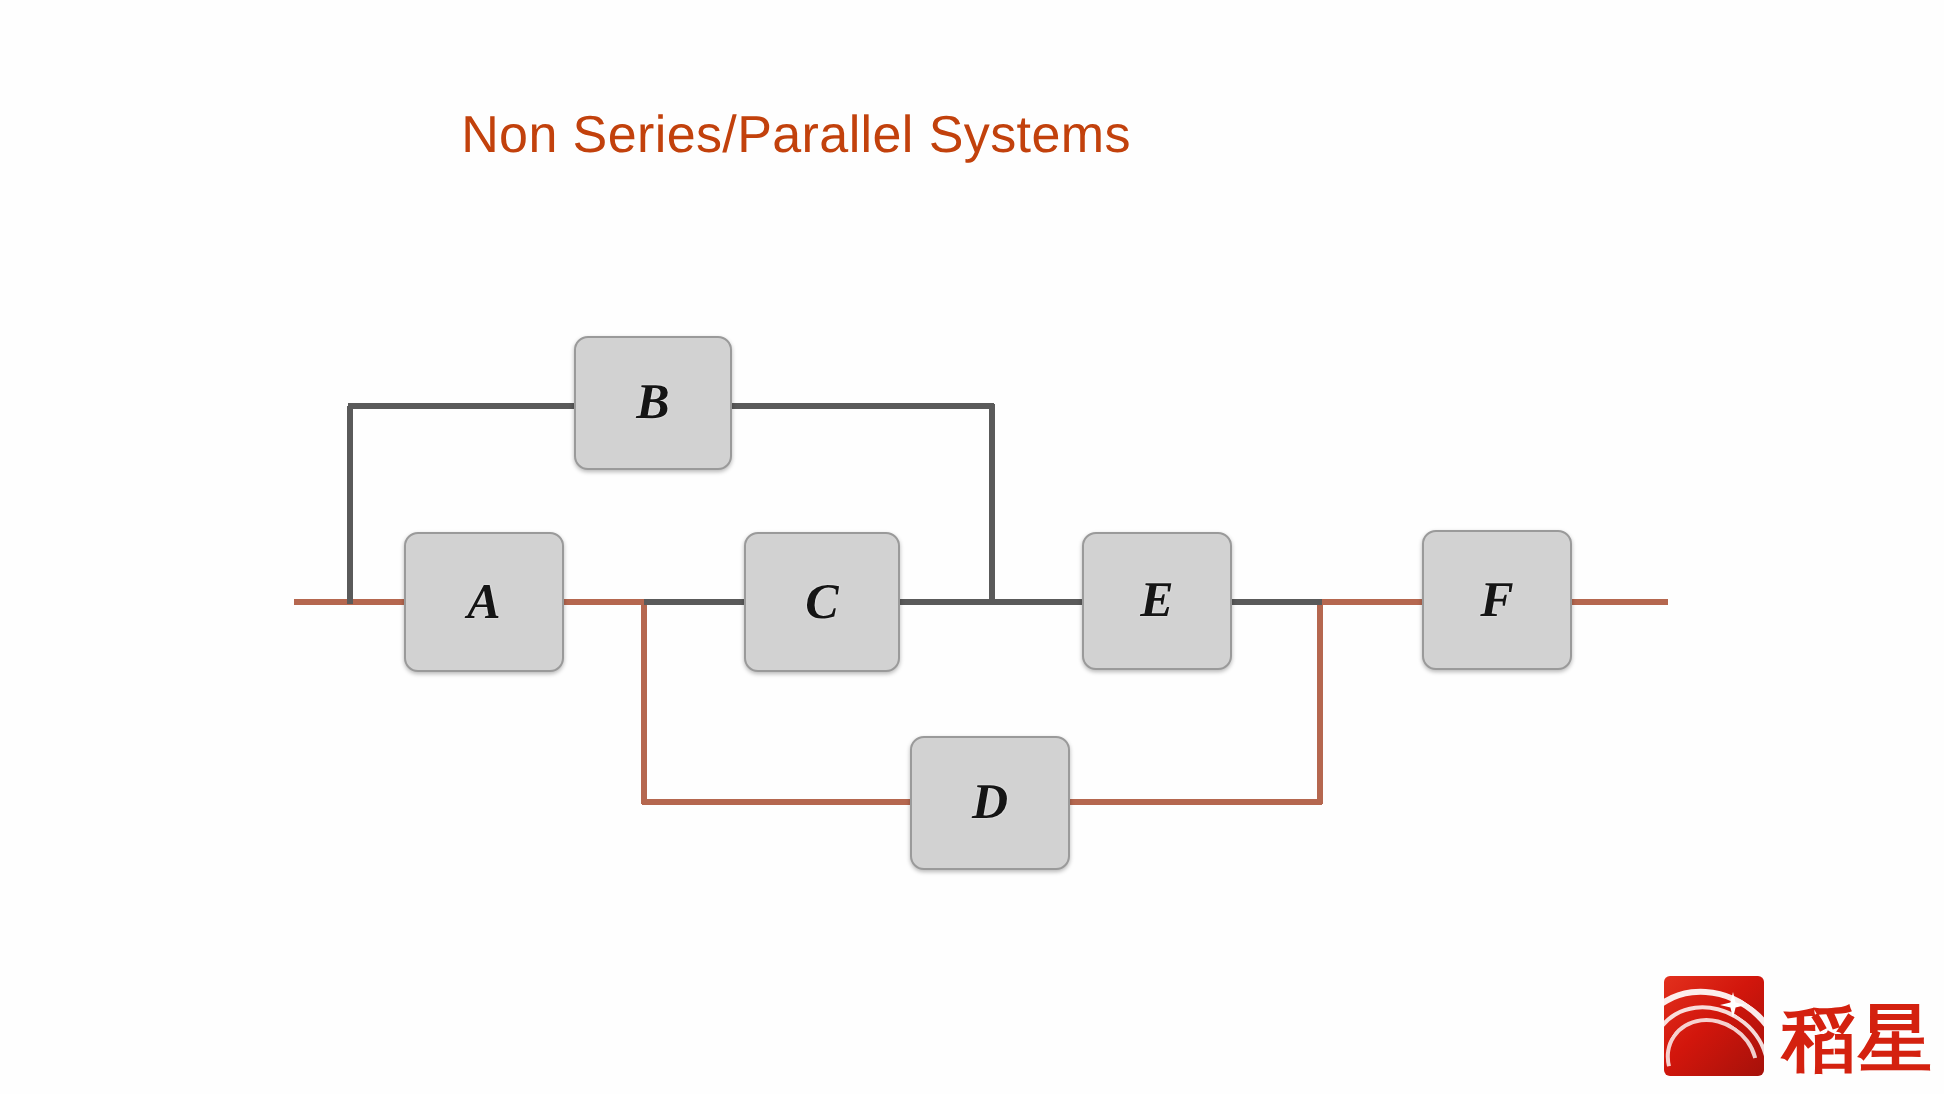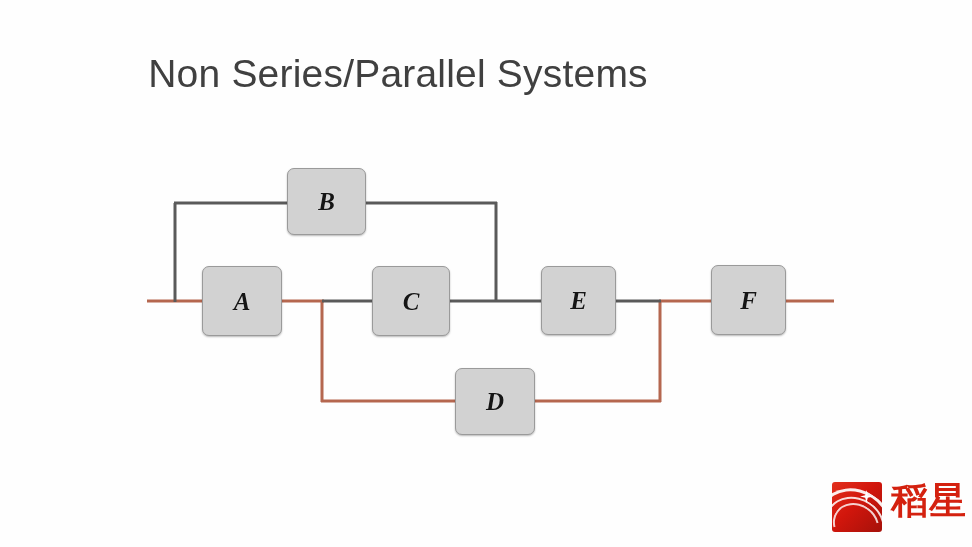--- a/index.html
+++ b/index.html
@@ -18,24 +18,24 @@
   }
 
   
   #slide-title {
     position: absolute;
     left: 0;
     top: 52px;
     width: 796px;
     text-align: center;
     font-family: "Liberation Sans", sans-serif;
-    font-size: 39px;
+    font-size: 26px;
     font-weight: 400;
     letter-spacing: 0.2px;
-    color: #404040;
+    color: #c2410c;
     white-space: nowrap;
   }
 
   
   #diagram {
     position: absolute;
     left: 0;
     top: 0;
     width: 972px;
     height: 547px;
@@ -72,21 +72,21 @@
   }
 
   
   #logo {
     position: absolute;
     left: 832px;
     top: 482px;
     width: 132px;
     height: 56px;
     display: flex;
-    align-items: flex-start;
+    align-items: flex-end;
   }
   #logo-mark {
     position: relative;
     width: 50px;
     height: 50px;
     border-radius: 3px;
     background: linear-gradient(135deg, #e2301d 0%, #d2160c 45%, #a5110a 100%);
     overflow: hidden;
     flex: 0 0 auto;
   }

